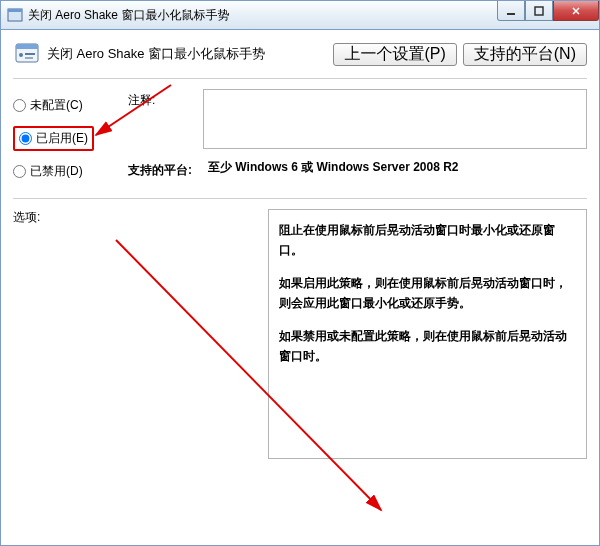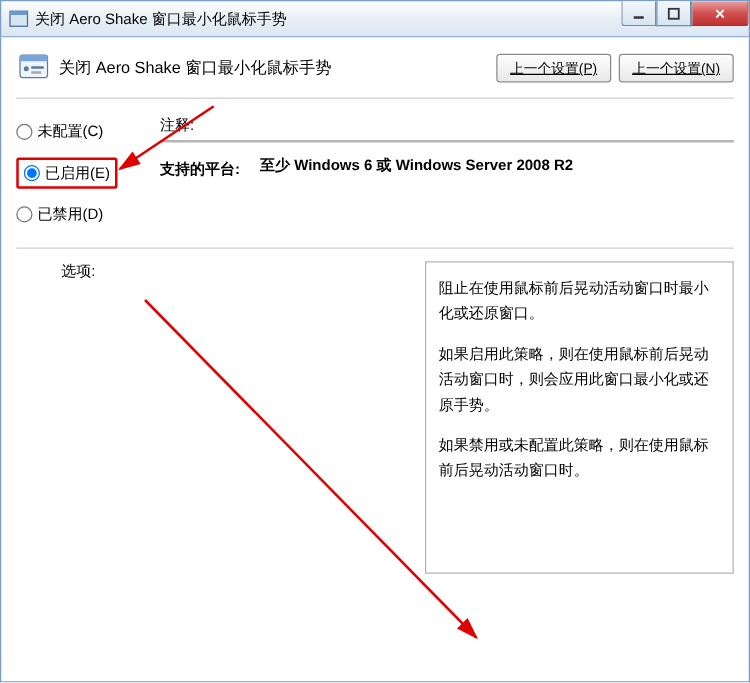--- a/index.html
+++ b/index.html
@@ -14,46 +14,46 @@
 .winbtn.close { width: 46px; background: linear-gradient(#e9a0a0,#d05050 50%,#c03030); color:#fff; border-radius:0 0 3px 0; border-color:#8a3a3a; }
 .winbtn.max svg, .winbtn.min svg, .winbtn.close svg { width:10px;height:10px; }
 
 .content { border: 1px solid #7a9cc6; border-top:none; height: 516px; background:#fff; padding:10px 12px 10px 12px; position:relative; }
 
 .hdr { display:flex; align-items:center; margin-bottom:10px; }
 .hdr .hicon { width:28px; height:28px; margin-right:6px; }
 .hdr .htxt { flex:1; font-size:13px; }
 .navbtns { display:flex; gap:6px; }
 
-.wbtn { min-width:90px; height:23px; background:linear-gradient(#fdfdfd,#e9e9e9); border:1px solid #8a8a8a; border-radius:3px; font-size:11px; padding:0 10px; display:inline-flex; align-items:center; justify-content:center; cursor:pointer;text-decoration:underline; }
+.wbtn { min-width:90px; height:23px; background:linear-gradient(#fdfdfd,#e9e9e9); border:1px solid #8a8a8a; border-radius:3px; font-size:16px; padding:0 10px; display:inline-flex; align-items:center; justify-content:center; cursor:pointer; }
 .wbtn.small { min-width:70px; }
 
 .sep { height:1px; background:#d0d0d0; margin:8px 0 10px 0; }
 
 .body2 { display:flex; gap:10px; }
 .leftcol { width:105px; }
 .radio { display:flex; align-items:center; gap:4px; margin:8px 0 12px 0; font-size:12px; }
 .radio input { margin:0; }
 .radio.enabled { border:2px solid #e00000; padding:2px 4px; border-radius:2px; width:fit-content; }
 
 .midarea { flex:1; }
-.fieldrow { display:flex; gap:3px; margin-bottom:10px;flex-direction:column; }
+.fieldrow { display:flex; gap:3px; margin-bottom:10px; }
 .lbl { width:72px; text-align:left; padding-top:3px; }
 .notes { flex:1; height:60px; border:1px solid #b5b5b5; background:#fff; }
 .platrow { display:flex; gap:8px; margin:8px 0 4px 0;font-weight:bold; }
 .platval { flex:1; }
 
 .sep2 { height:1px; background:#d0d0d0; margin:6px 0 10px 0; }
 
 .lower { display:flex; gap:10px; height:250px; }
-.lower .col { flex:1; display:flex; flex-direction:column;margin-left:36px; }
+.lower .col { flex:1; display:flex; flex-direction:column; }
 .lower .col.left { flex:0 0 245px; }
 .collbl { margin-bottom:4px; }
 .helpbox { flex:1; border:1px solid #b5b5b5; padding:10px; font-size:12px; line-height:1.7; overflow:auto; }
-.helpbox p { margin-bottom:12px; }
+.helpbox p { margin-bottom:12px;font-weight:bold; }
 
 .footer { position:absolute; bottom:10px; right:12px; display:flex; gap:8px; }
 .footer .ok { outline:2px solid #e00000; outline-offset:2px; }
 
 .arrows { position:absolute; top:0; left:0; width:600px; height:546px; pointer-events:none; }
 </style>
 </head>
 <body>
 
 <div class="titlebar">
@@ -91,21 +91,21 @@
           <rect x="3" y="4" width="22" height="18" rx="2" fill="#eef4fa" stroke="#5a7aa0"></rect>
           <rect x="3" y="4" width="22" height="5" fill="#7aa5d8"></rect>
           <circle cx="8" cy="15" r="2" fill="#5a7aa0"></circle>
           <rect x="12" y="13" width="10" height="2" fill="#5a7aa0"></rect>
           <rect x="12" y="17" width="8" height="2" fill="#9ab"></rect>
         </svg>
     </span>
     <span class="htxt">关闭 Aero Shake 窗口最小化鼠标手势</span>
     <div class="navbtns">
       <button class="wbtn">上一个设置(P)</button>
-      <button class="wbtn">上一个设置(N)</button>
+      <button class="wbtn">支持的平台(N)</button>
     </div>
   </div>
 
   <div class="sep"></div>
 
   <div class="body2">
     <div class="leftcol">
       <label class="radio">
         <input type="radio" name="cfg" style="">
         <span>未配置(C)</span>

